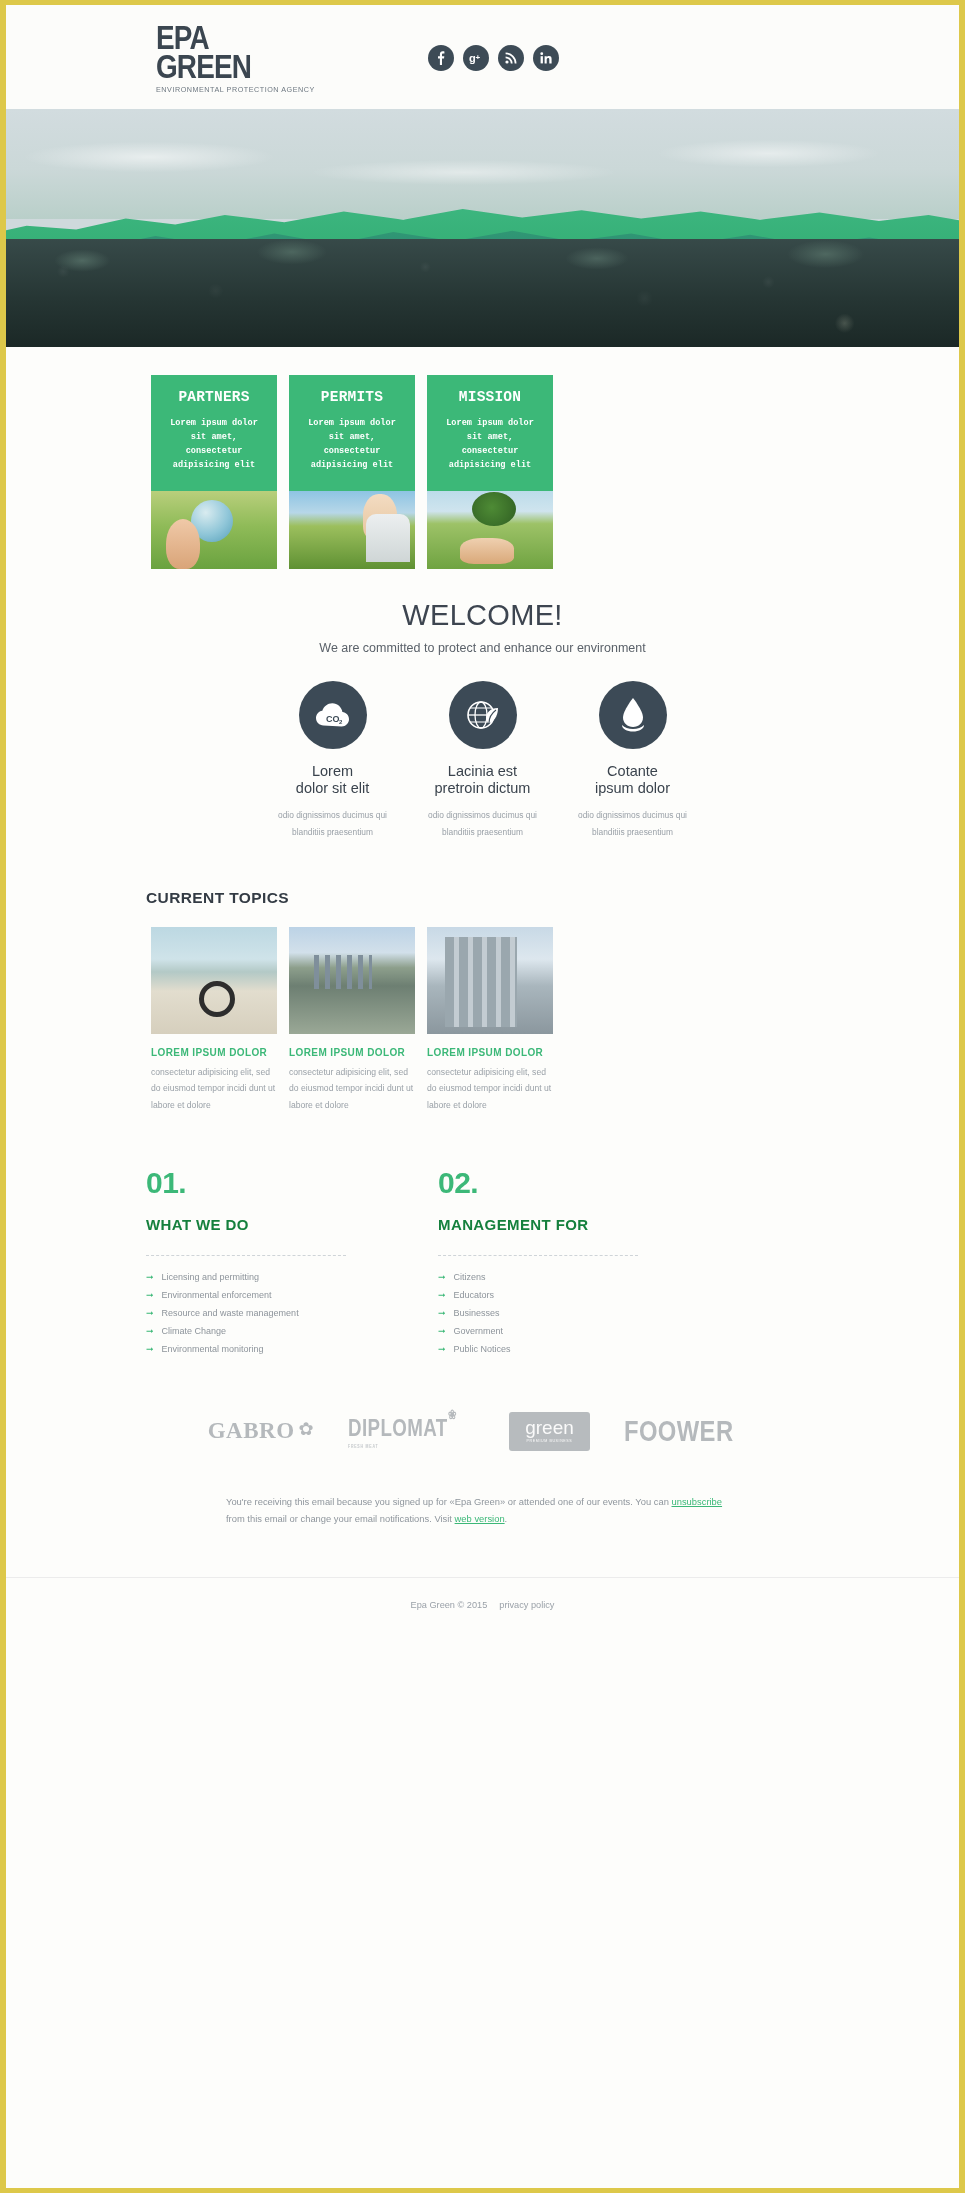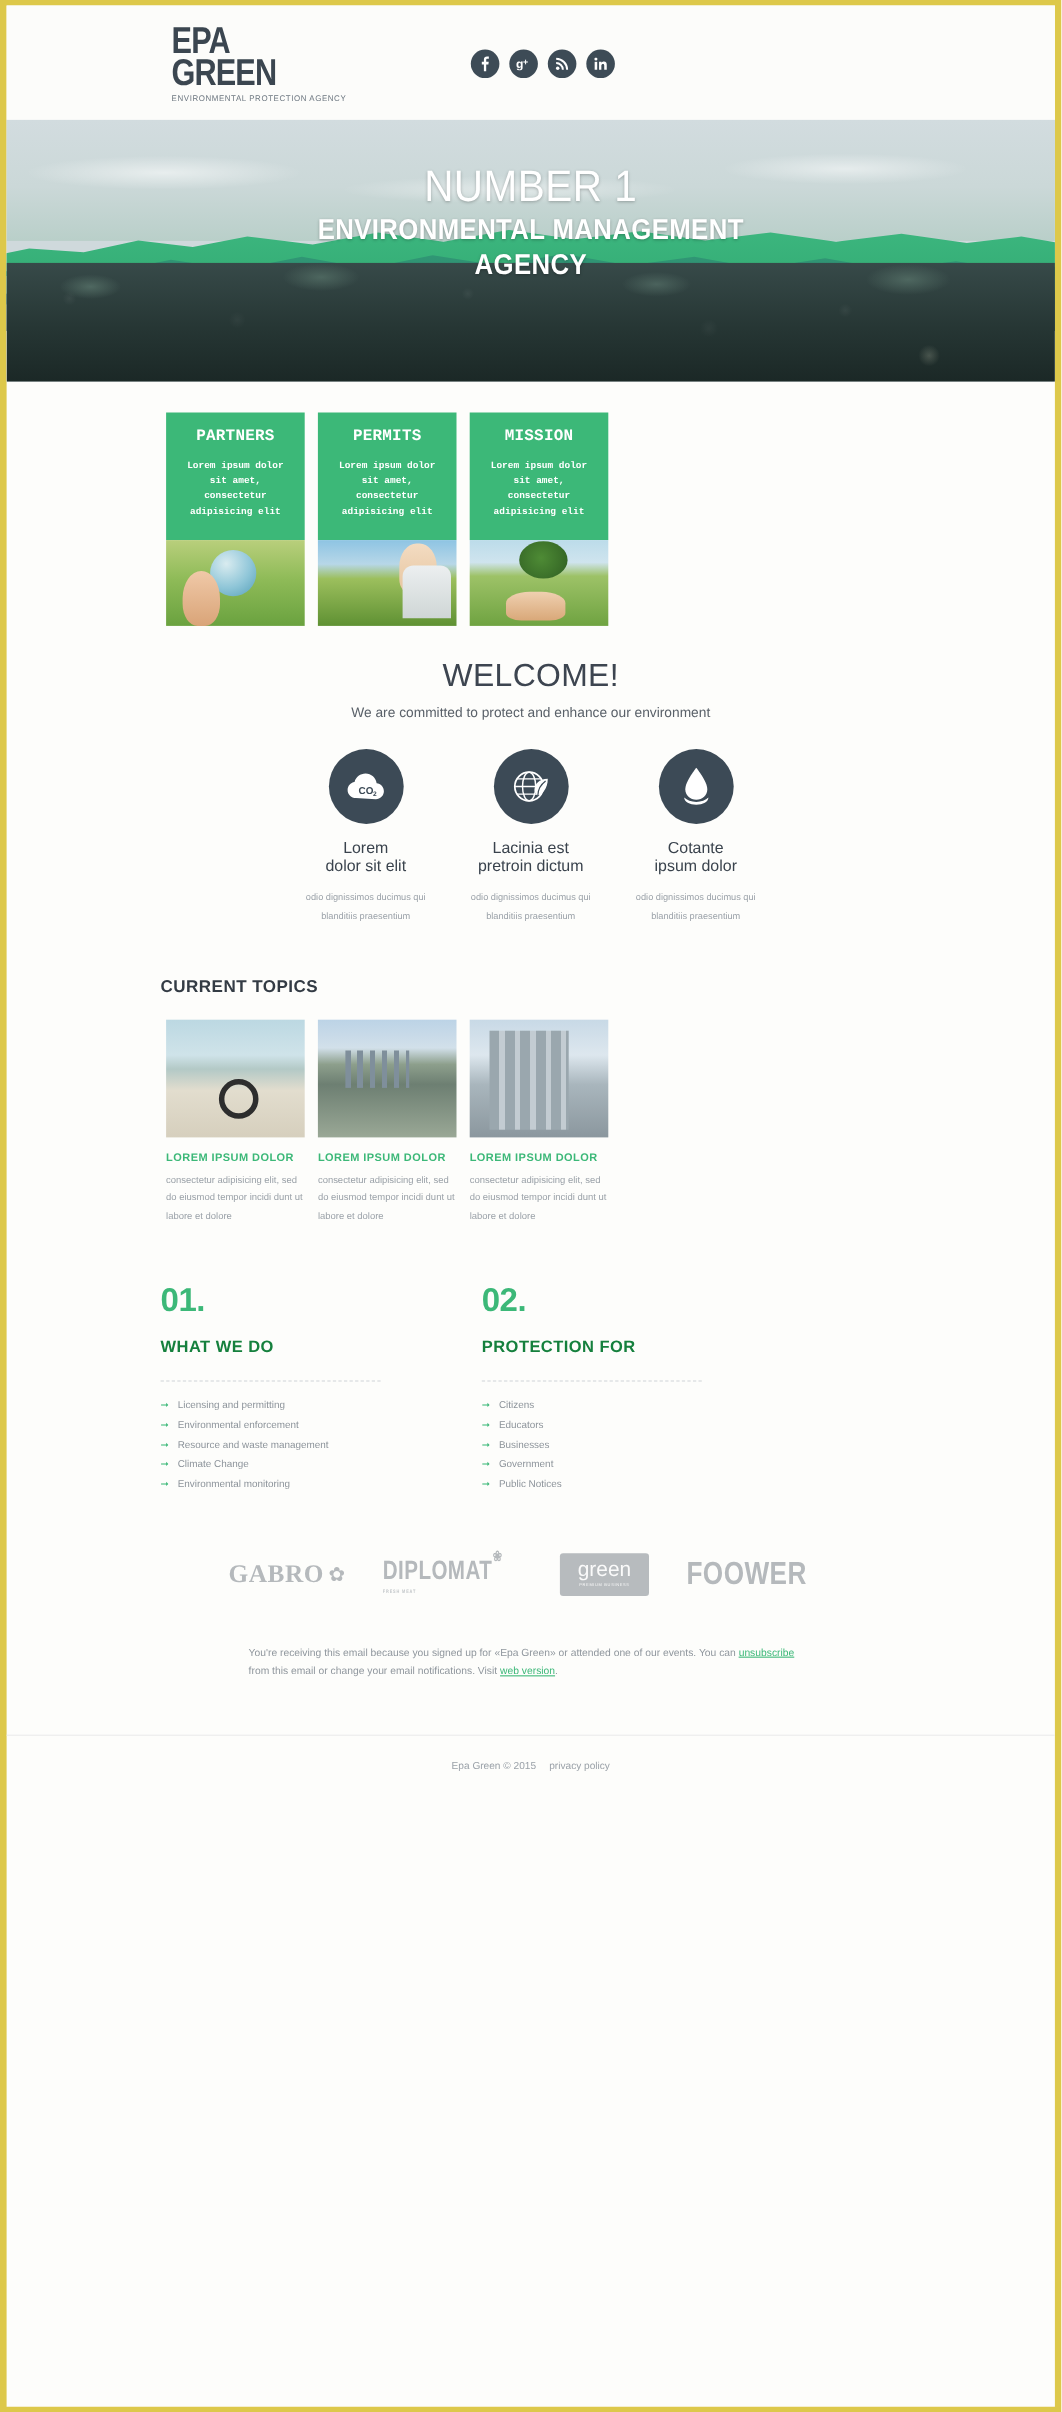--- a/index.html
+++ b/index.html
@@ -333,21 +333,21 @@
 
   
   .logos {
     display: flex;
     align-items: center;
     justify-content: center;
     gap: 34px;
     margin-top: 50px;
     padding: 0 120px;
   }
-  .lg { color: #b5b9bc; display: flex; align-items: center; }
+  .lg { color: #b5b9bc; display: flex; }
   .lg-gabro { font-family: "Liberation Serif", serif; font-size: 23px; font-weight: 700; letter-spacing: .5px; }
   .lg-gabro-mark { margin-left: 4px; font-size: 18px; }
   .lg-diplomat {
     font-family: "Liberation Sans Narrow", "Liberation Sans", sans-serif;
     font-size: 24px; font-weight: 700; letter-spacing: .5px;
     transform: scaleX(.78); transform-origin: left center; position: relative;
   }
   .lg-diplomat-sub { font-size: 4.5px; letter-spacing: 1px; display:block; margin-top:2px; color:#c3c7ca; }
   .lg-diplomat-leaf { position:absolute; right:-12px; top:-7px; font-size:13px; }
   .lg-green {
@@ -422,25 +422,20 @@
     </div>
   </div>
 
   <div class="hero">
     <div class="hero-sky"></div>
     <div class="hero-cloudband"></div>
     <div class="ridge ridge-1"></div>
     <div class="ridge ridge-2"></div>
     <div class="ridge ridge-3"></div>
     <div class="hero-forest"></div>
-    <div class="hero-text">
-      <div class="hero-title">NUMBER 1</div>
-      <div class="hero-sub">ENVIRONMENTAL MANAGEMENT</div>
-      <div class="hero-sub">AGENCY</div>
-    </div>
   </div>
 
   <div class="cards">
     <div class="card">
       <div class="card-top">
         <div class="card-title">PARTNERS</div>
         <div class="card-text">Lorem ipsum dolor sit amet, consectetur adipisicing elit</div>
       </div>
       <div class="card-img img-globe"></div>
     </div>
@@ -565,21 +560,21 @@
           <span class="li-arrow">➞</span>
           <span class="li-text">Climate Change</span>
         </div>
       <div class="li-row">
           <span class="li-arrow">➞</span>
           <span class="li-text">Environmental monitoring</span>
         </div>
     </div>
     <div class="numcol">
       <div class="num">02.</div>
-      <div class="numcol-head">PROTECTION FOR</div>
+      <div class="numcol-head">MANAGEMENT FOR</div>
       <div class="dotted"></div>
       <div class="li-row">
           <span class="li-arrow">➞</span>
           <span class="li-text">Citizens</span>
         </div>
       <div class="li-row">
           <span class="li-arrow">➞</span>
           <span class="li-text">Educators</span>
         </div>
       <div class="li-row">

